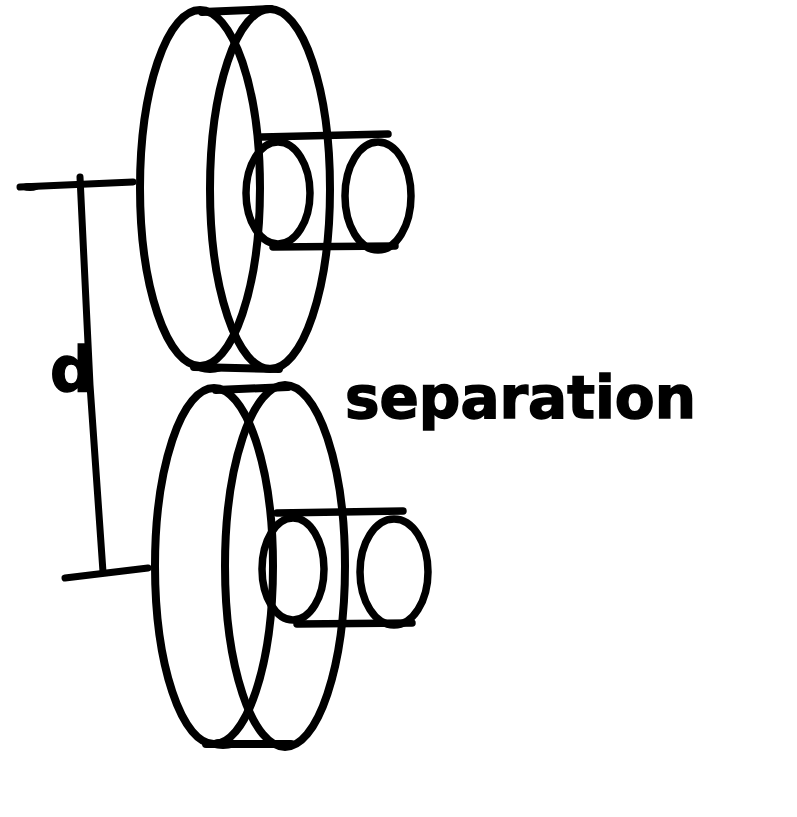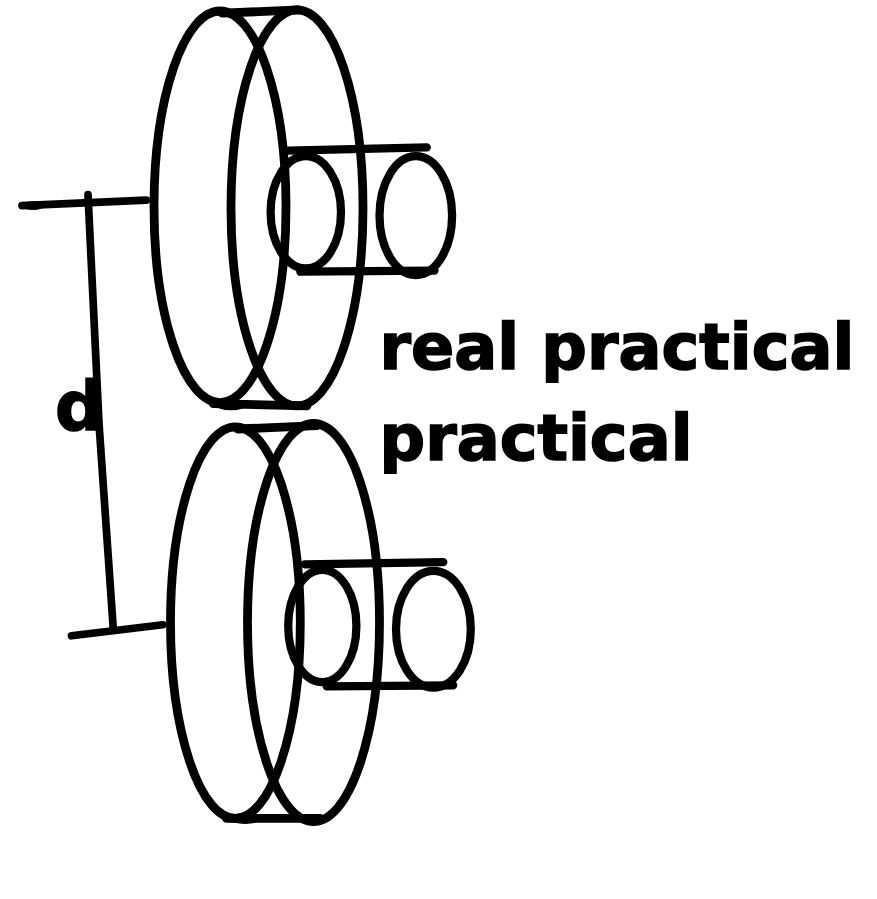--- a/index.html
+++ b/index.html
@@ -83,17 +83,16 @@
       <ellipse cx="394" cy="572" rx="34" ry="53"></ellipse>
     </g>
 
     <ellipse cx="210" cy="368" rx="14" ry="5" fill="#000000" stroke="none"></ellipse>
     <ellipse cx="223" cy="744" rx="15" ry="5" fill="#000000" stroke="none"></ellipse>
     <ellipse cx="30" cy="187" rx="10" ry="4" fill="#000000" stroke="none"></ellipse>
   </svg>
 
   <div class="label label-d">d</div>
 
-  <div class="label annotation-line1">real practical</div>
 
-  <div class="label annotation-line2">practical</div>
+  <div class="label annotation-line2">separation</div>
 
 </div>
 
 </body></html>

